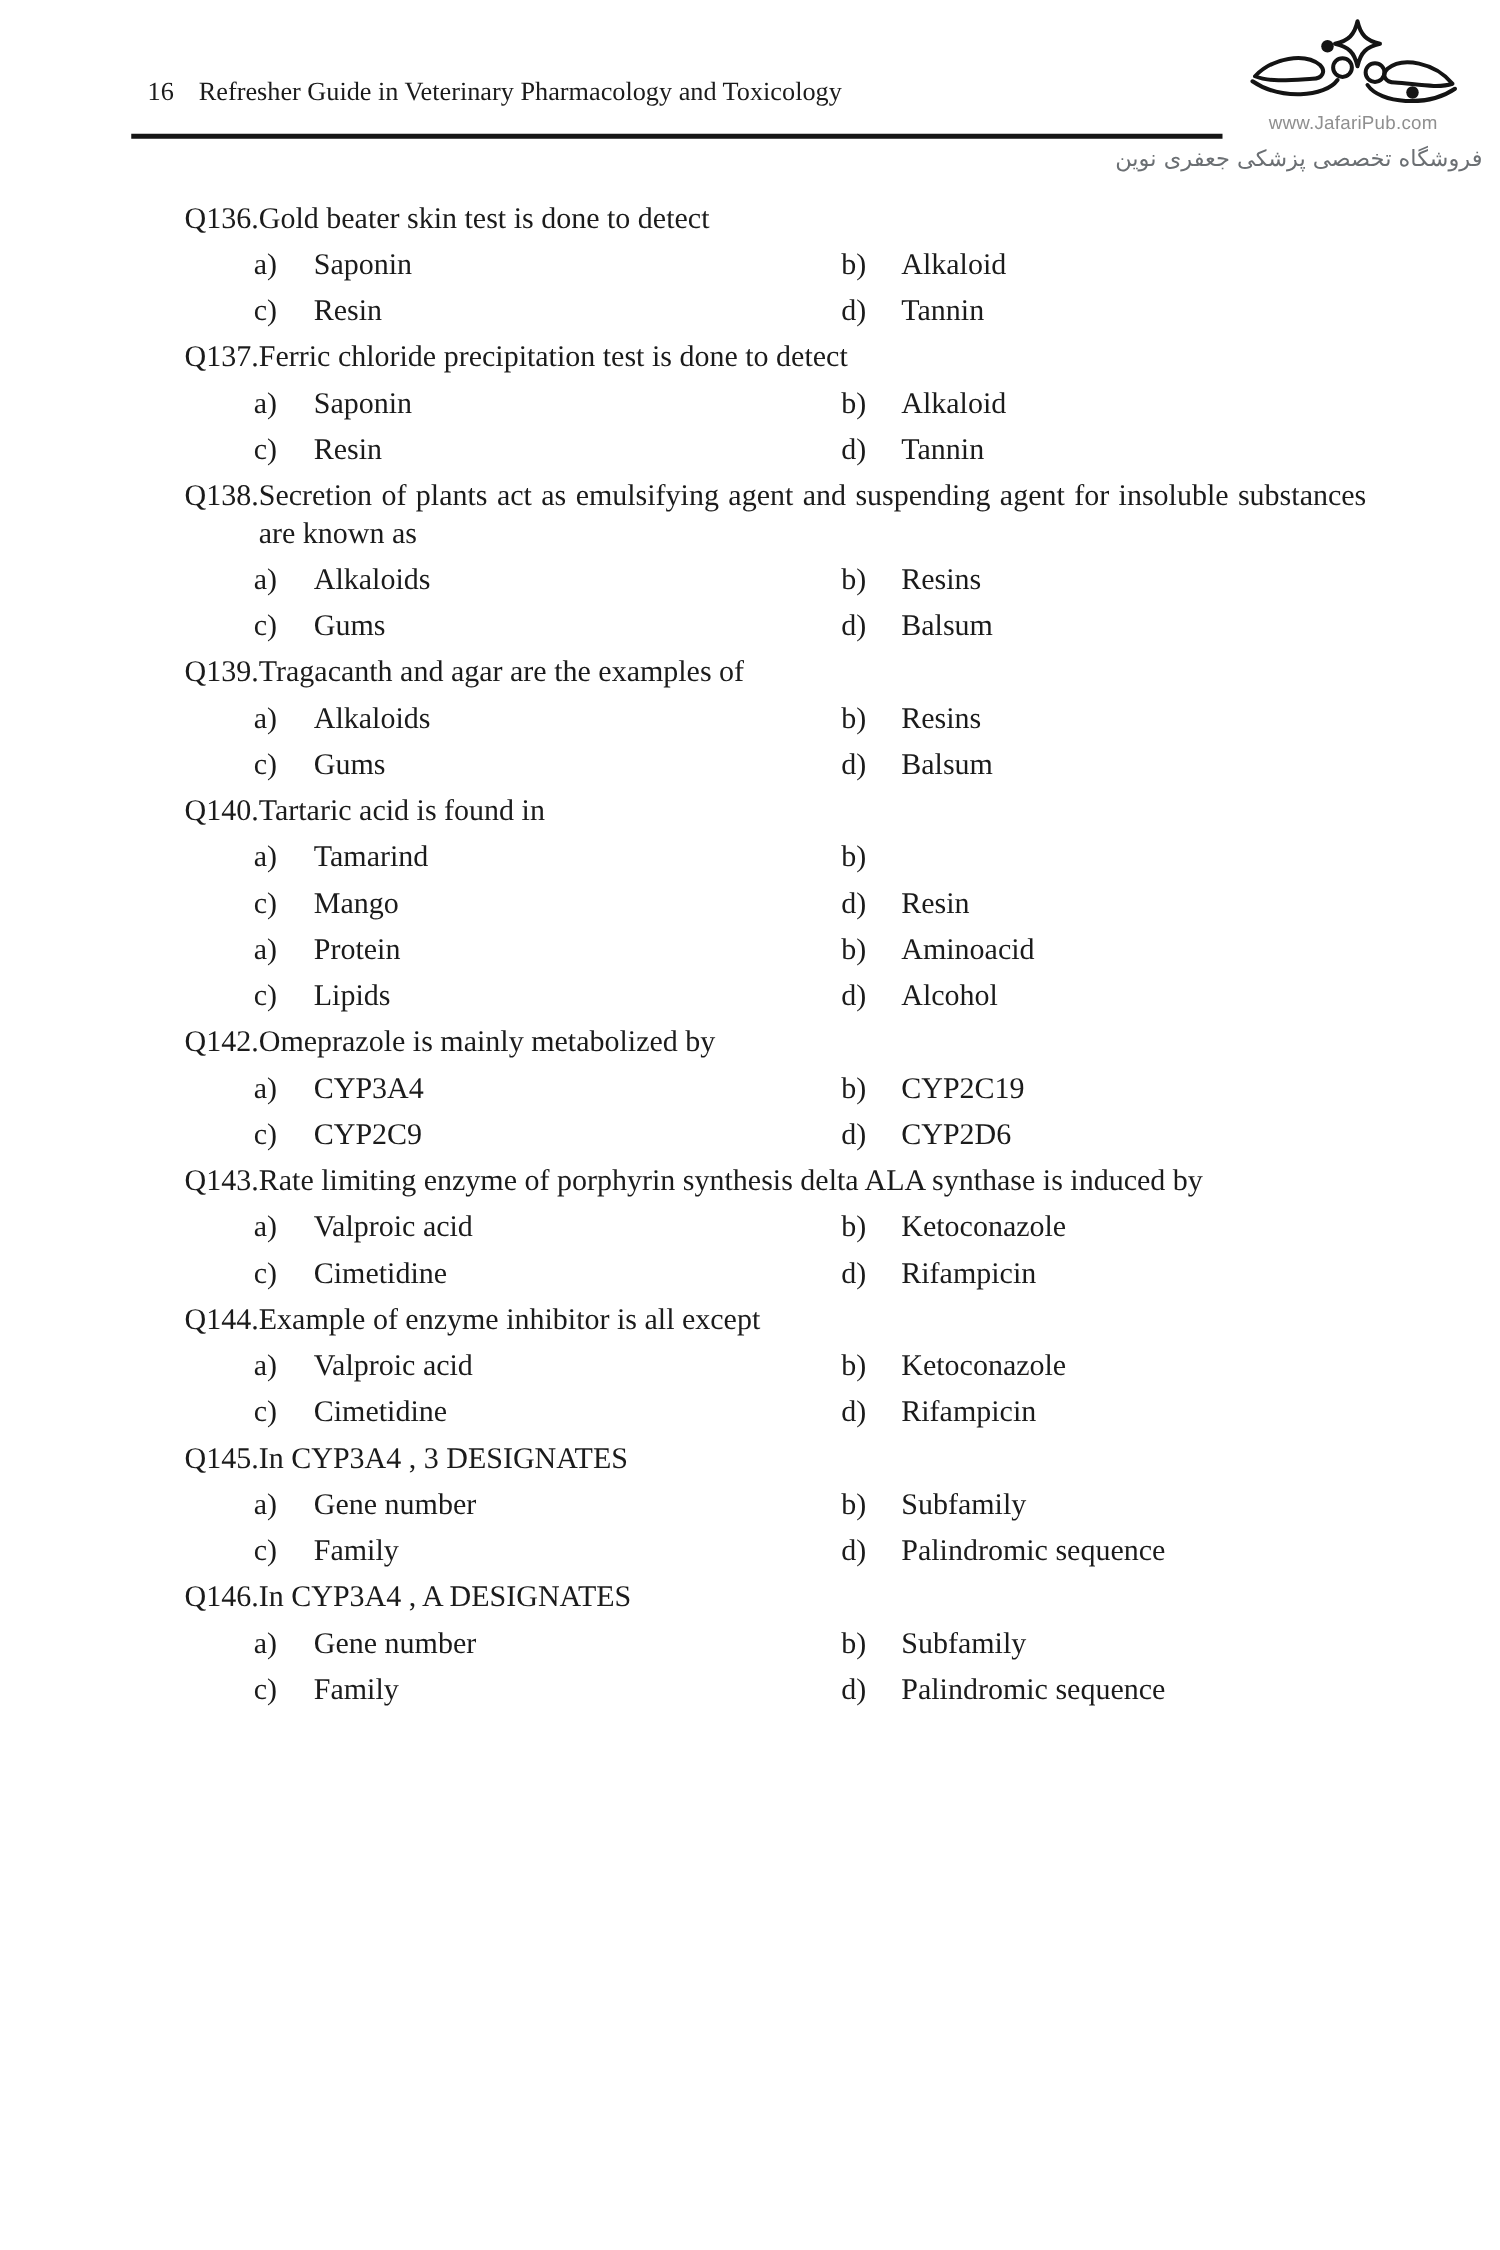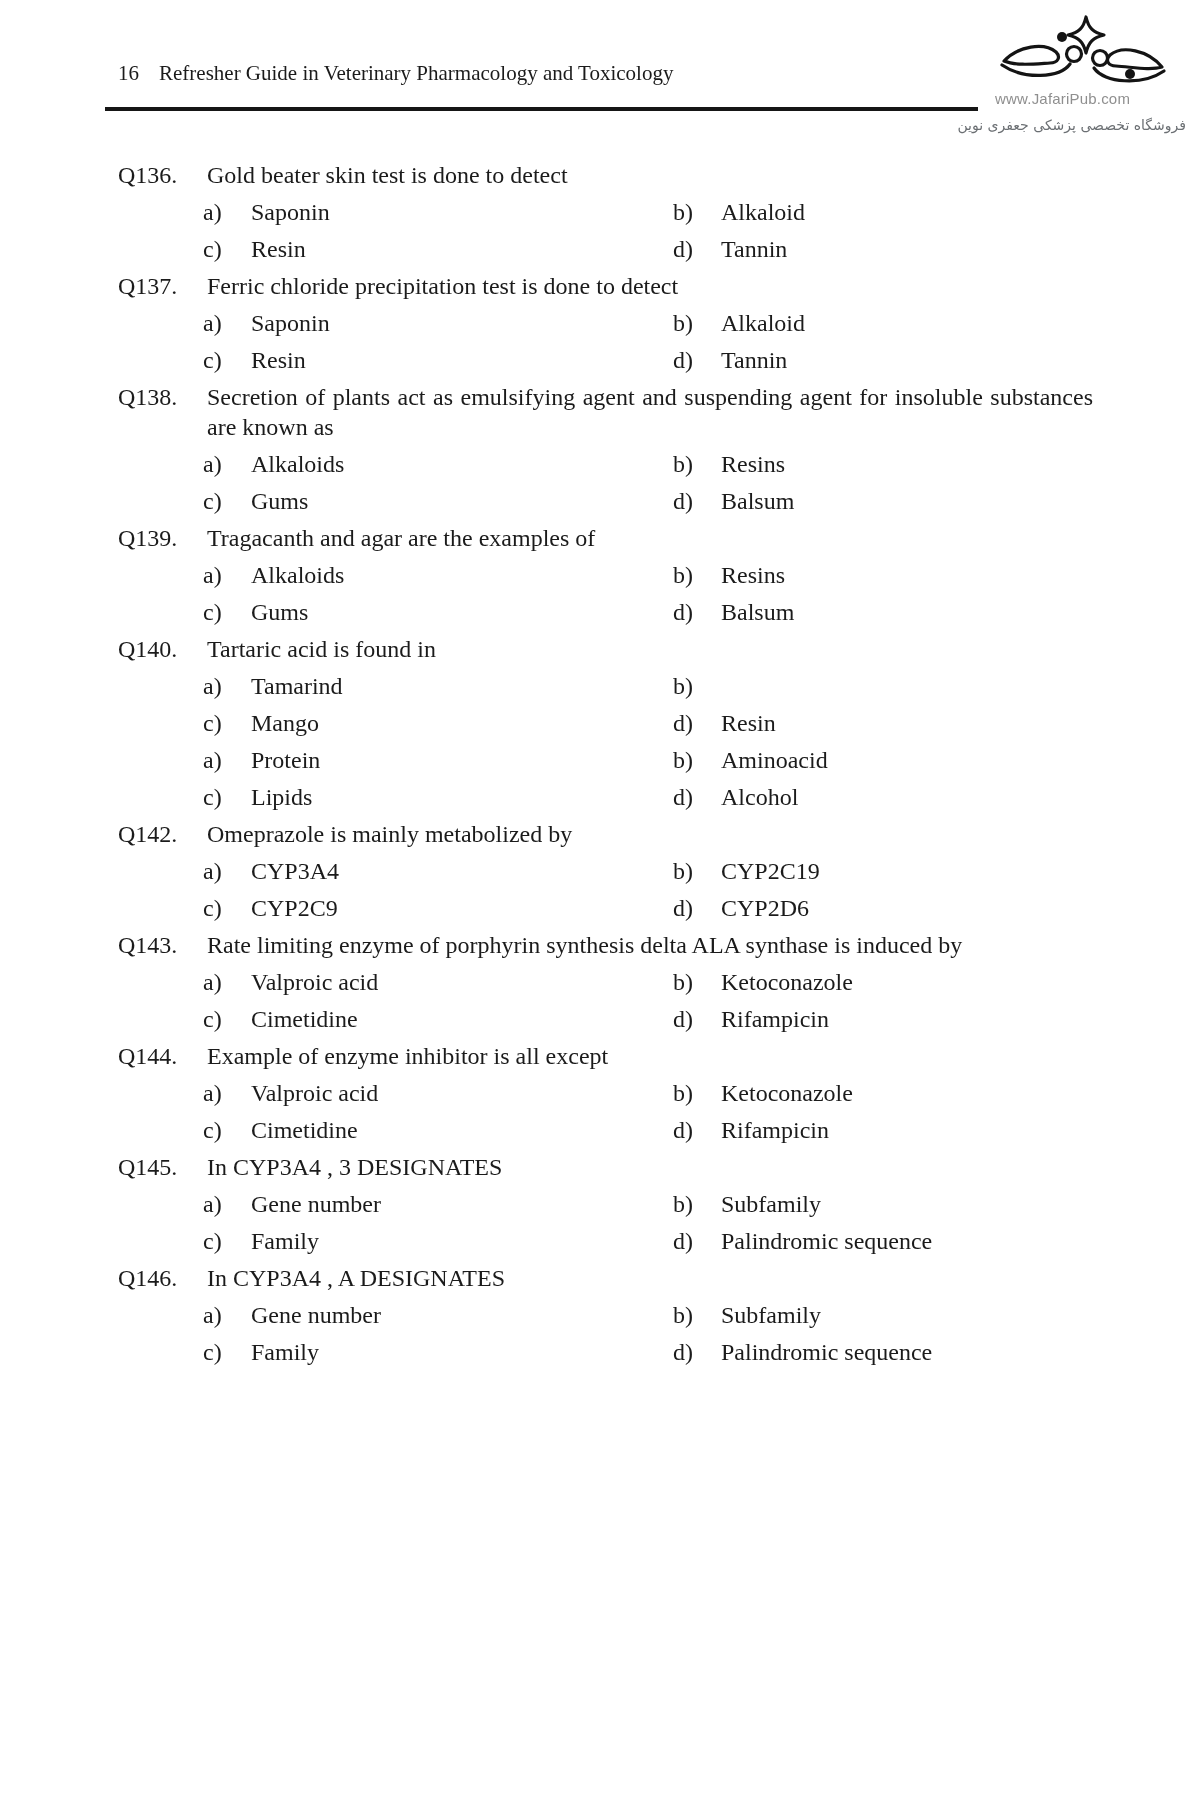--- a/index.html
+++ b/index.html
@@ -30,52 +30,53 @@
     top: 107px;
     width: 873px;
     height: 4px;
     background: #161616;
   }
   .brand {
     position: absolute;
     left: 995px;
     top: 14px;
     width: 175px;
+    text-align: center;
   }
   .brand svg { display: block; margin: 0 auto; }
   .brand-url {
     font-family: "Liberation Sans", sans-serif;
     font-size: 15px;
     color: #8f8f8f;
     margin-top: -2px;
     letter-spacing: 0.2px;
   }
   .brand-tagline {
     position: absolute;
     right: 14px;
     top: 117px;
     font-family: "DejaVu Sans", sans-serif;
-    font-size: 14px;
+    font-size: 18px;
     color: #6b6f73;
     direction: rtl;
     white-space: nowrap;
   }
 
   
   .questions {
     position: absolute;
     left: 118px;
     top: 160px;
     width: 975px;
     font-size: 24px;
     line-height: 30px;
   }
   .question { margin: 0; }
   .q-line { display: flex; margin-bottom: 7px; }
-  .q-num { flex: 0 0 89px; }
+  .q-num { flex: 0 0 89px; text-align: right; }
   .q-text { flex: 1; }
   .q-text.justify { text-align: justify; }
   .opts {
     margin-left: 85px;
     display: grid;
     grid-template-columns: 470px 1fr;
     row-gap: 7px;
     margin-bottom: 7px;
   }
   .opt { display: flex; }

